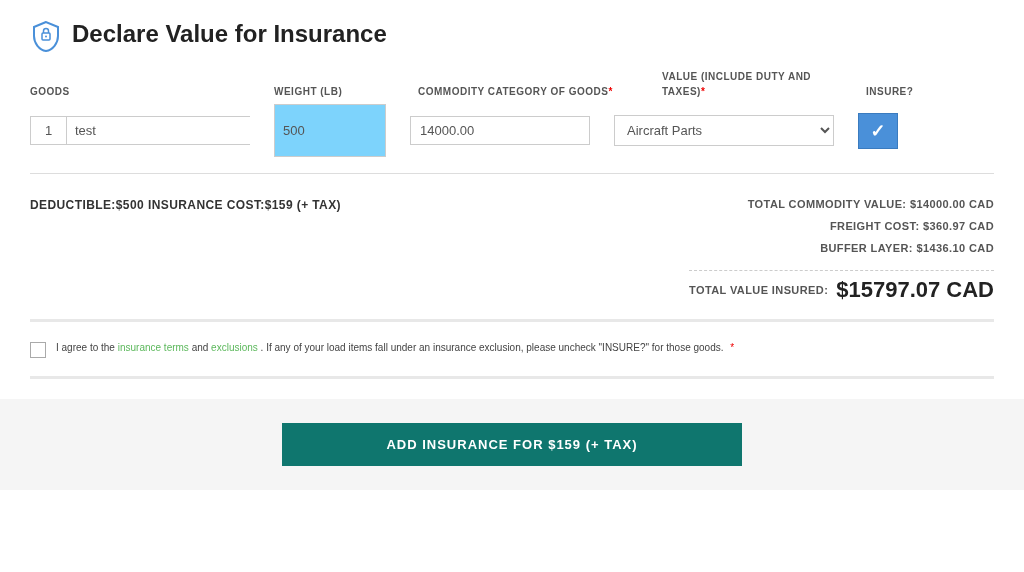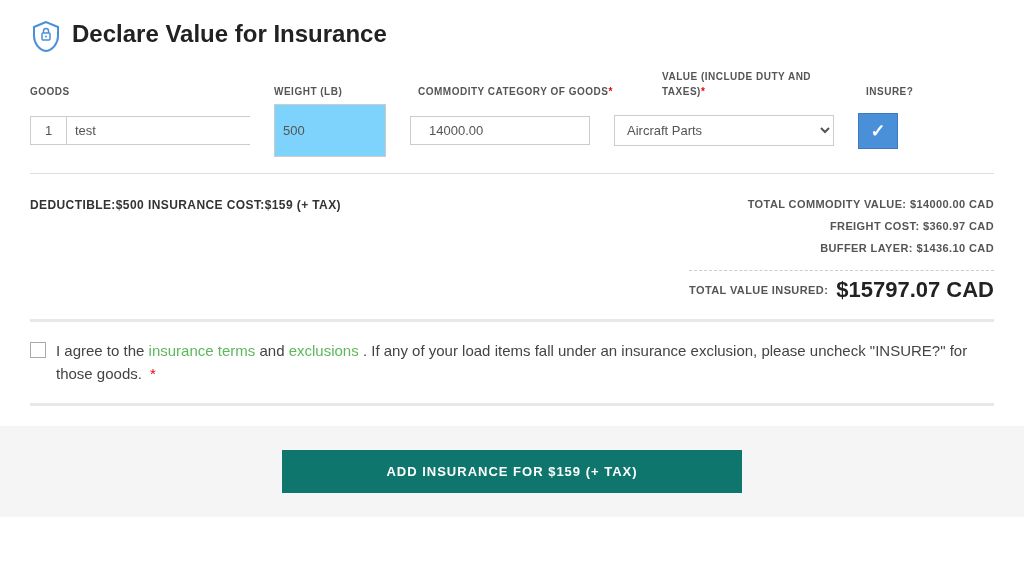--- a/index.html
+++ b/index.html
@@ -54,21 +54,21 @@
       width: 112px;
       border: 1px solid #ccc;
       padding: 18px 8px;
       font-size: 13px;
       color: #555;
       background: #7dd3fc;
     }
     .value-input {
       width: 180px;
       border: 1px solid #ccc;
-      padding: 6px 18px;
+      padding: 6px 9px;
       font-size: 13px;
       color: #555;
       background: #fff;
     }
     .commodity-select {
       width: 220px;
       border: 1px solid #ccc;
       padding: 6px 8px;
       font-size: 13px;
       color: #555;
@@ -169,21 +169,21 @@
     }
     .terms-checkbox {
       width: 16px;
       height: 16px;
       border: 1px solid #aaa;
       flex-shrink: 0;
       margin-top: 2px;
       background: #fff;
     }
     .terms-text {
-      font-size: 15px;
+      font-size: 10px;
       color: #444;
       line-height: 1.5;
     }
     .link-green {
       color: #5cb85c;
       text-decoration: none;
     }
     .req-star { color: #e00; margin-left: 4px; }
 
     

